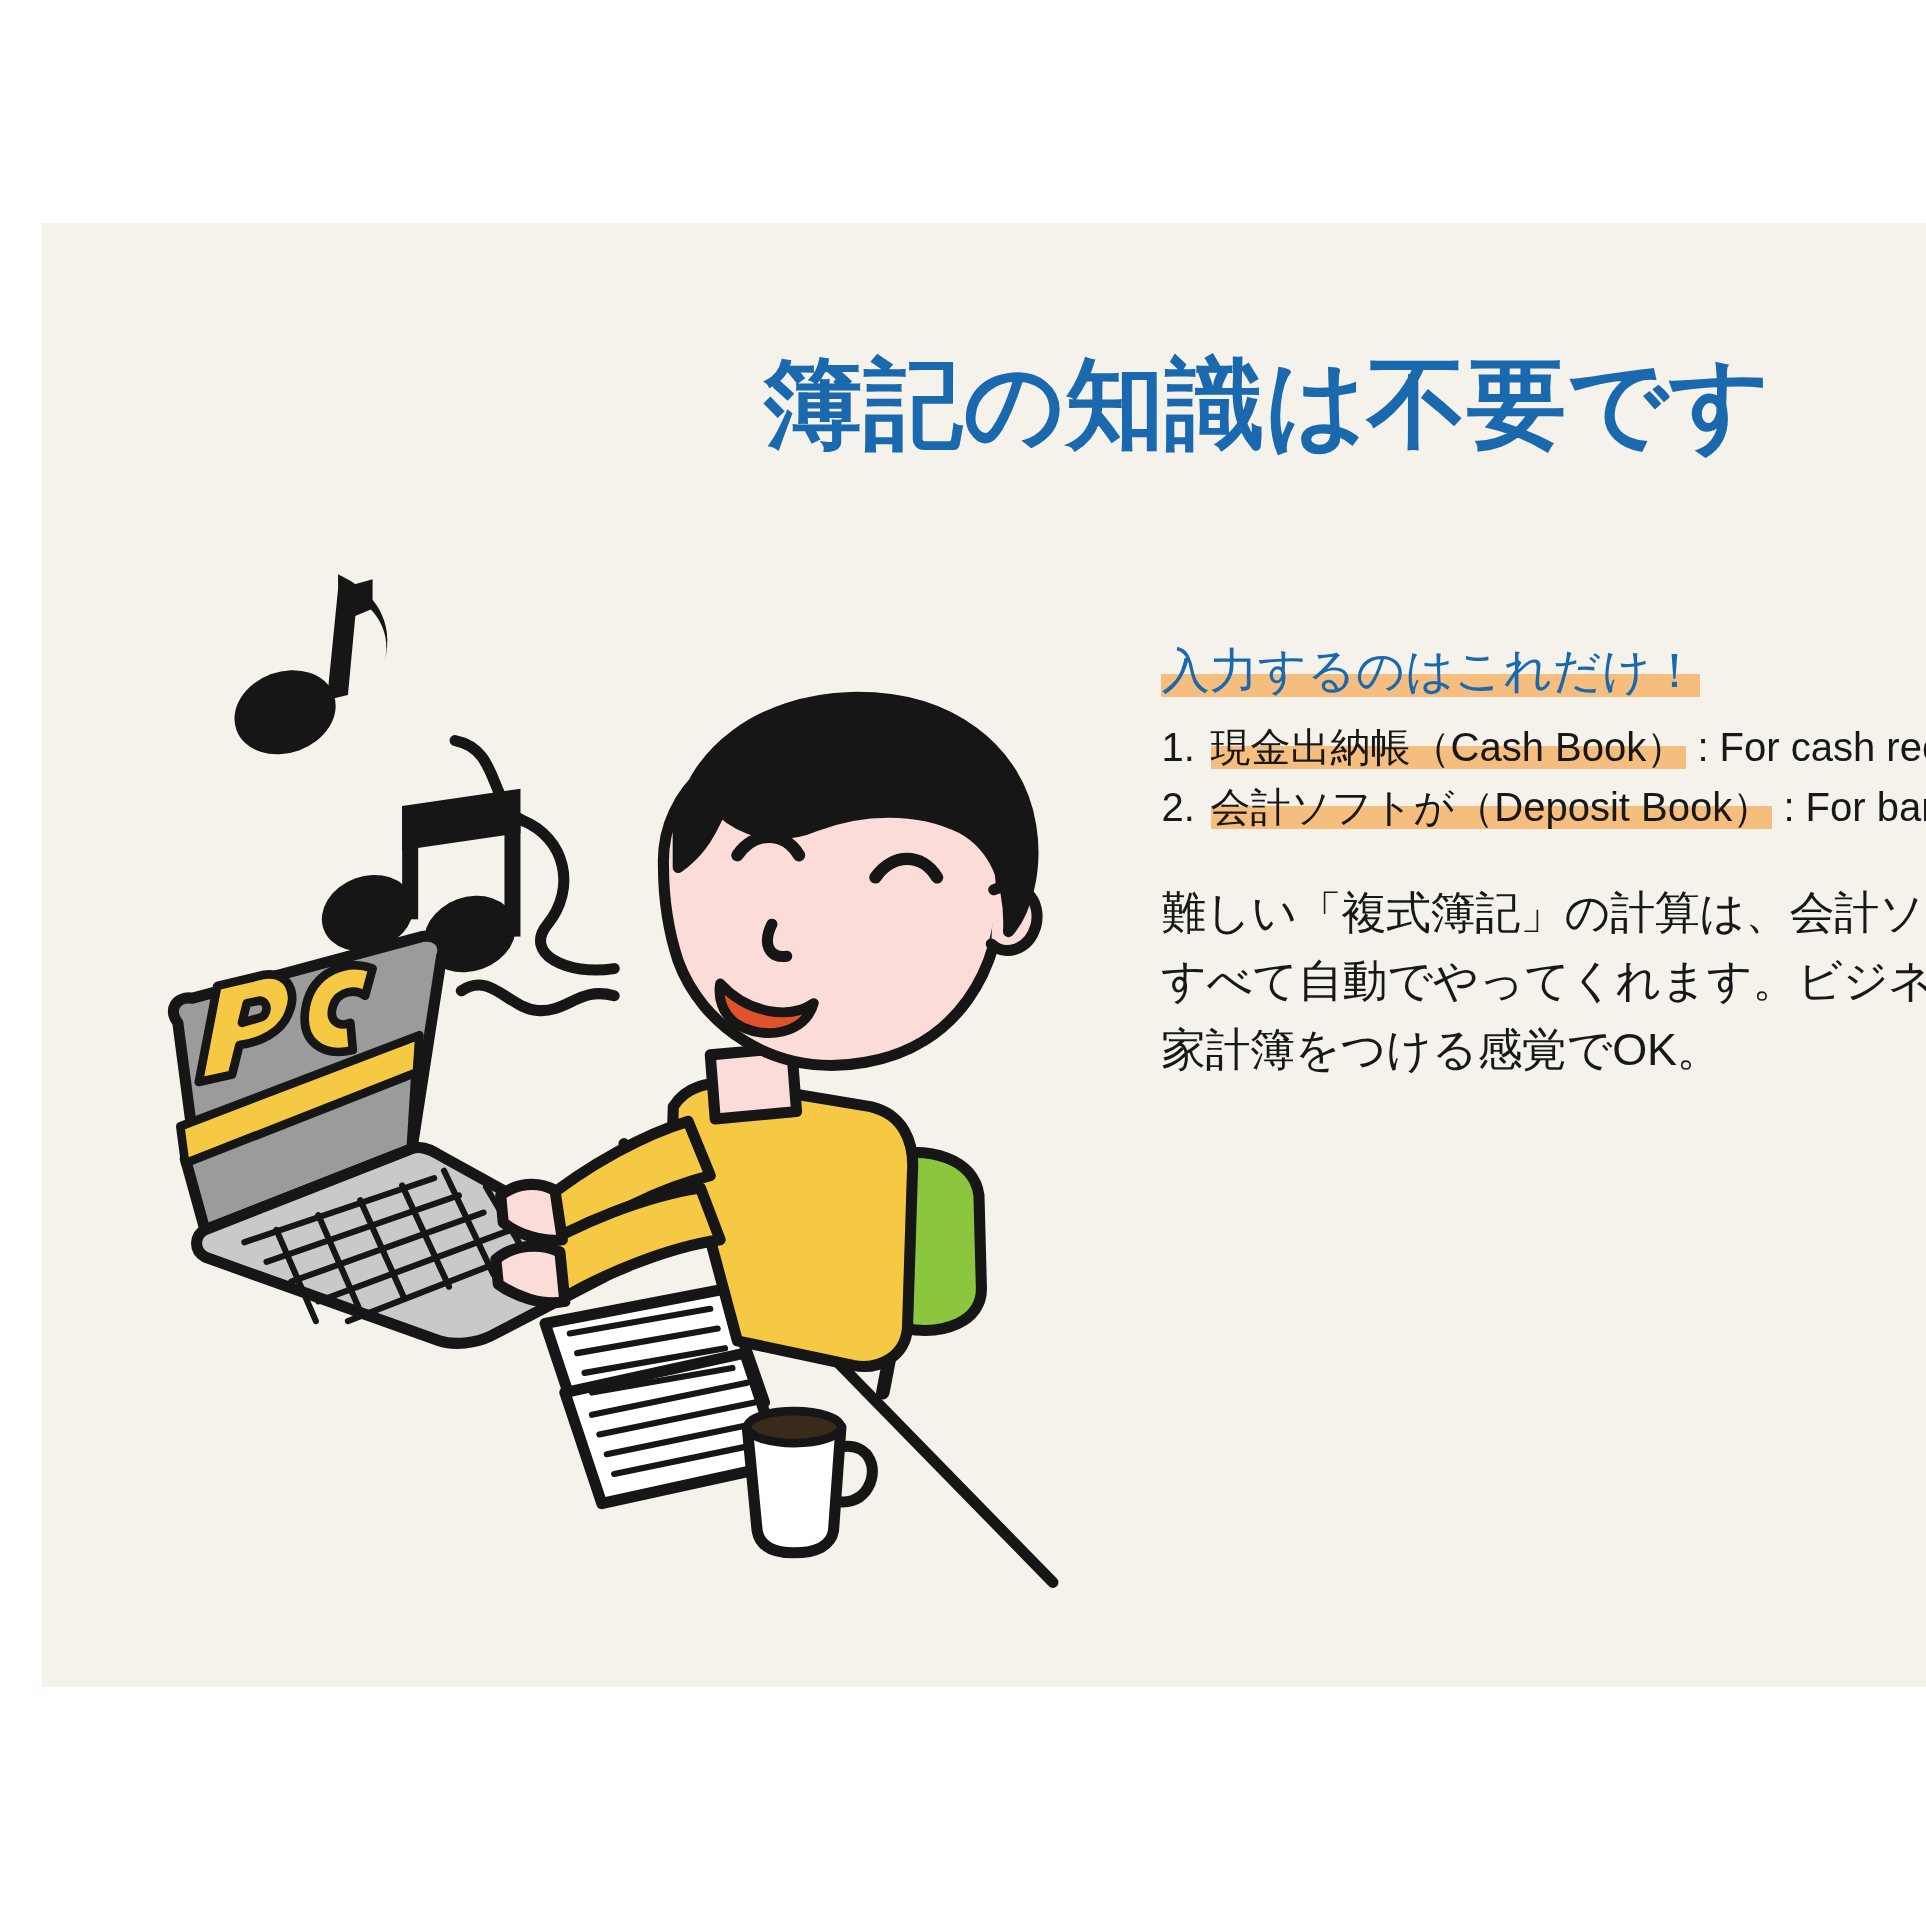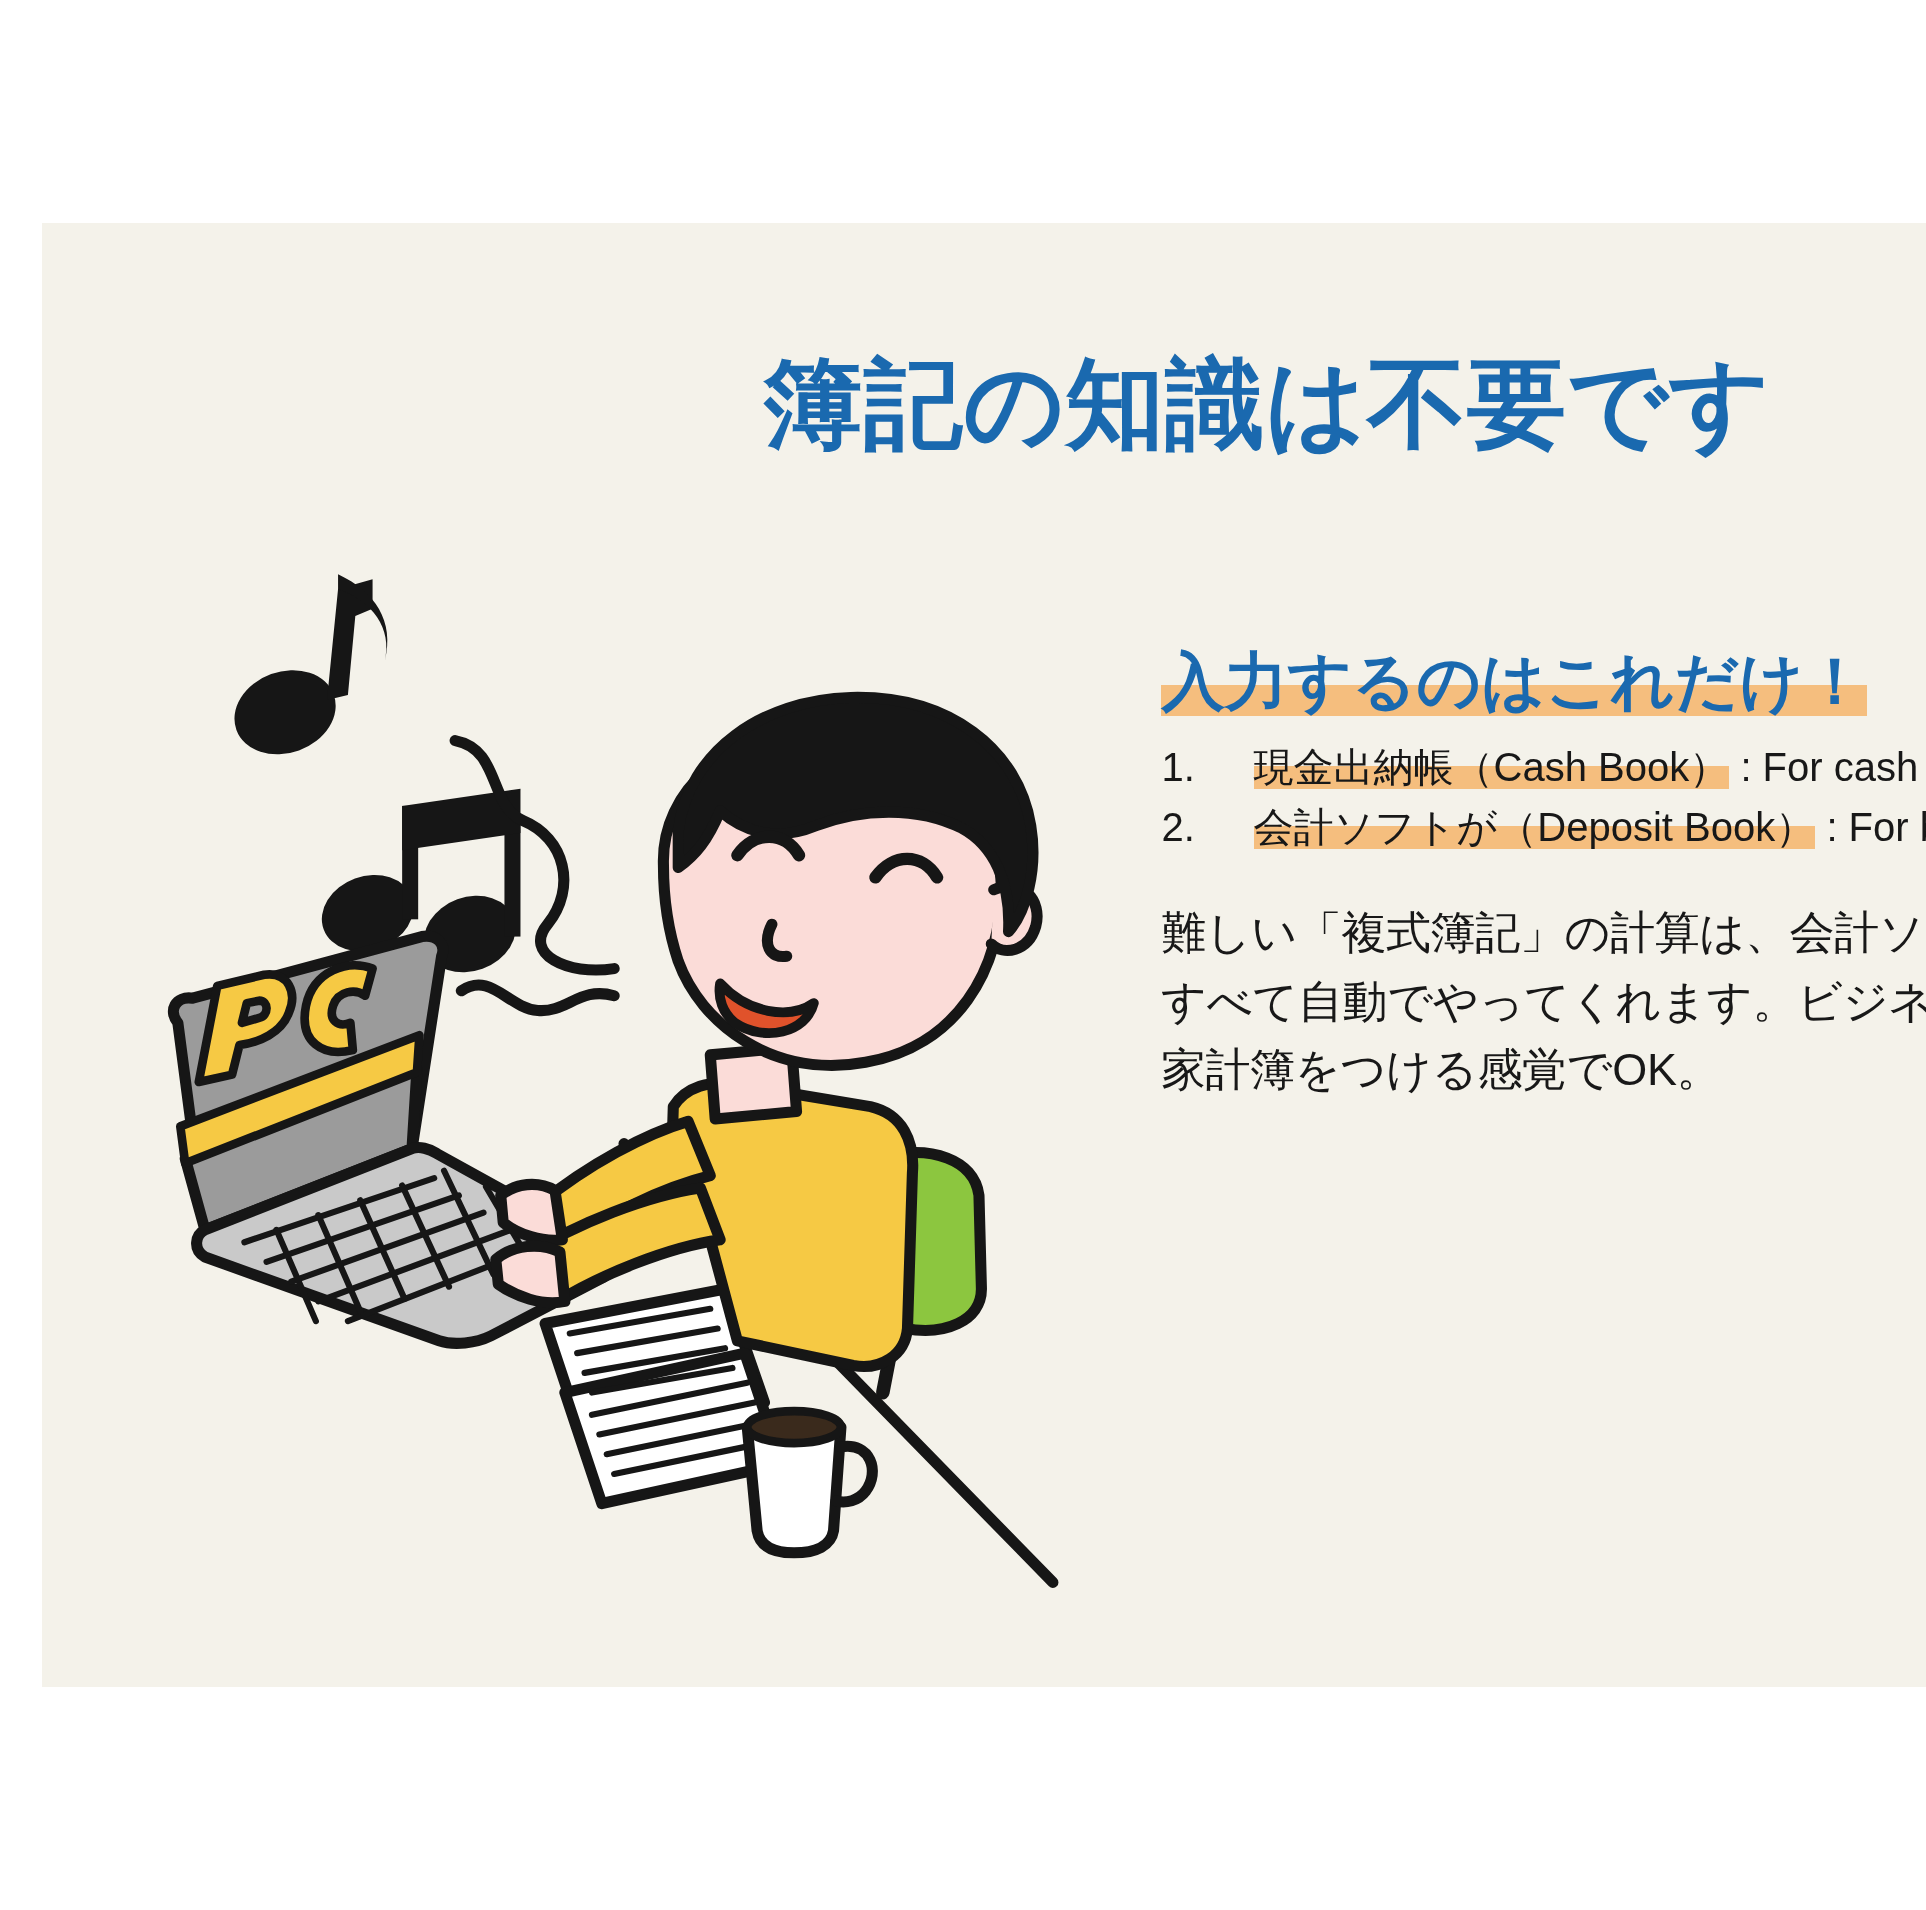--- a/index.html
+++ b/index.html
@@ -47,22 +47,22 @@
     top: 416px;
     width: 1302px;
   }
 
   .subhead-wrap {
     margin: 0 0 14px 0;
   }
   .subhead {
     display: inline;
     color: #1a69af;
-    font-size: 63px;
-    font-weight: 700;
+    font-size: 48px;
+    font-weight: 400;
     line-height: 1.35;
     background: linear-gradient(to top, #f5be7e 0%, #f5be7e 44%, rgba(245,190,126,0) 44%);
     box-decoration-break: clone;
     -webkit-box-decoration-break: clone;
     padding: 0 0.8px;
   }
 
   ol.numbered-list {
     margin: 0 0 0 0;
     padding: 0 0 0 45px;
@@ -75,21 +75,20 @@
     margin: 0 0 2.3px 0;
     padding-left: 4.6px;
   }
   ol.numbered-list li::marker {
     font-size: 40px;
     color: #181818;
   }
   .hl {
     background: linear-gradient(to top, #f5be7e 0%, #f5be7e 52%, rgba(245,190,126,0) 52%);
     box-decoration-break: clone;
-    margin-left: 43px;
     -webkit-box-decoration-break: clone;
   }
 
   #paragraph {
     margin: 43px 0 0 0;
     color: #181818;
     font-size: 45px;
     line-height: 1.52;
     letter-spacing: -0.4px;
   }

